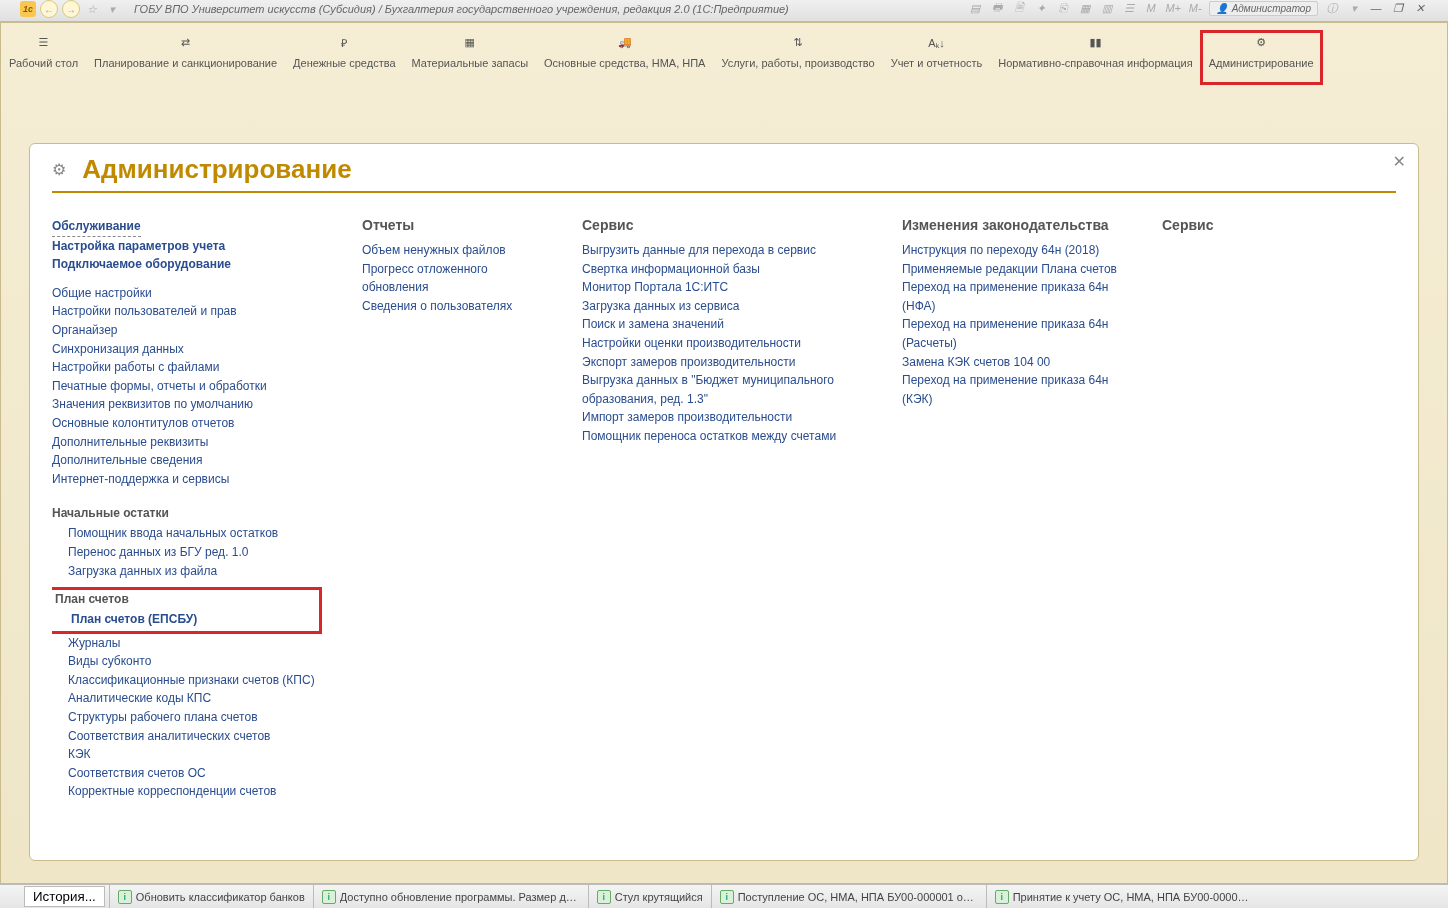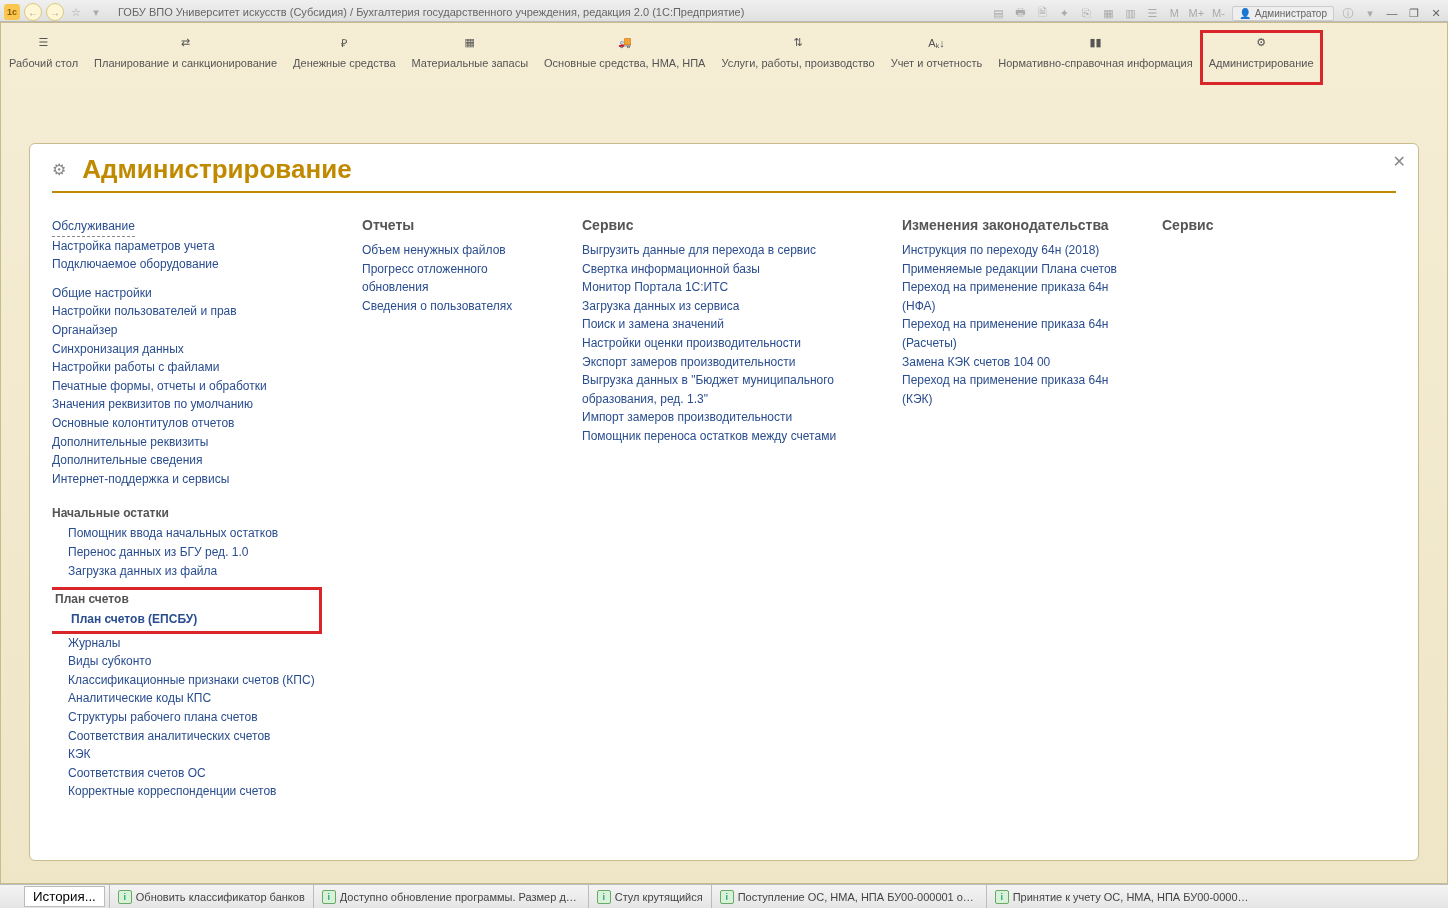--- a/index.html
+++ b/index.html
@@ -12,24 +12,25 @@
   overflow: hidden;
   position: relative;
 }
 
 
 .titlebar {
   height: 22px;
   background: linear-gradient(#f0f0f0, #e0e0e0);
   border-bottom: 1px solid #bbb;
   display: flex;
-  align-items: flex-end;
-  padding: 0 4px;
+  align-items: flex-start;
+  padding: 0 20px;
   font-size: 11px;
   color: #666;
+  font-style: italic;
 }
 .titlebar-left { display: flex; align-items: center; gap: 4px; flex: 0 0 auto; }
 .titlebar-icon { width: 16px; height: 16px; background: #f9c74f; border-radius: 3px; display:flex;align-items:center;justify-content:center;font-size:9px;font-weight:bold;color:#8a5a00; }
 .nav-btn { width:18px; height:18px; border-radius:50%; background:#fff6d6; border:1px solid #d8c97e; display:flex;align-items:center;justify-content:center; color:#999; font-size:10px; }
 .titlebar-title { margin-left: 10px; color:#666; }
 .titlebar-right { margin-left:auto; display:flex; align-items:center; gap:6px; color:#888; }
 .tb-ico { width:16px; height:16px; display:inline-flex; align-items:center;justify-content:center; color:#aaa; font-size:11px; }
 .user-chip { background:#eee; border:1px solid #ccc; padding:1px 6px; border-radius:2px; font-size:10px; color:#666; display:flex; align-items:center; gap:3px; }
 .win-btn { width:16px;height:16px;display:inline-flex;align-items:center;justify-content:center;color:#666;font-size:11px; }
 
@@ -100,21 +101,21 @@
   margin-bottom:8px;
   margin-top:0;
 }
 .link {
   color:#2a4d8f;
   font-size:12px;
   line-height:1.55;
   cursor:pointer;
   display:block;
 }
-.link.bold { font-weight:normal; }
+.link.bold { font-weight:bold; }
 .link.dashed { border-bottom:1px dashed #888; display:inline-block; }
 .subgroup-heading {
   font-size:12px; font-weight:bold; color:#555;
   margin-top:18px; margin-bottom:4px;
 }
 .indent { padding-left:16px; }
 .red-box { border:3px solid #d8262a; padding:2px 2px 2px 0px; margin-left:-4px; margin-top:7px; }
 .red-box .subgroup-heading{ margin-top:0; padding-left:4px;}
 .red-box .link { padding-left:20px; font-weight:bold; }
 

